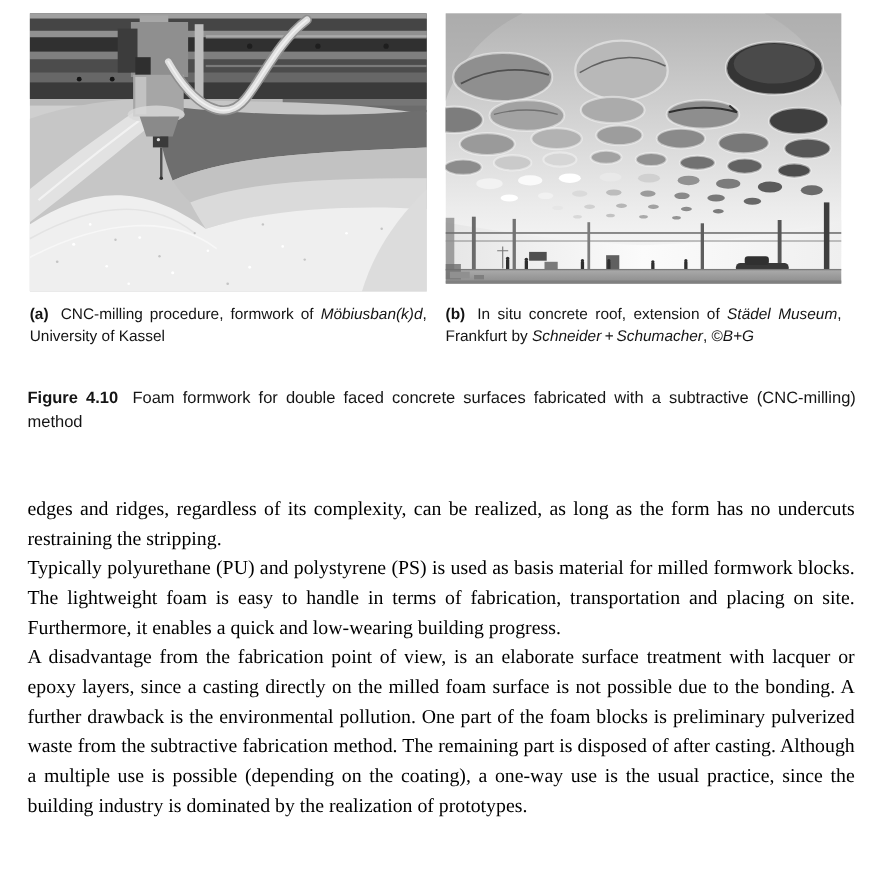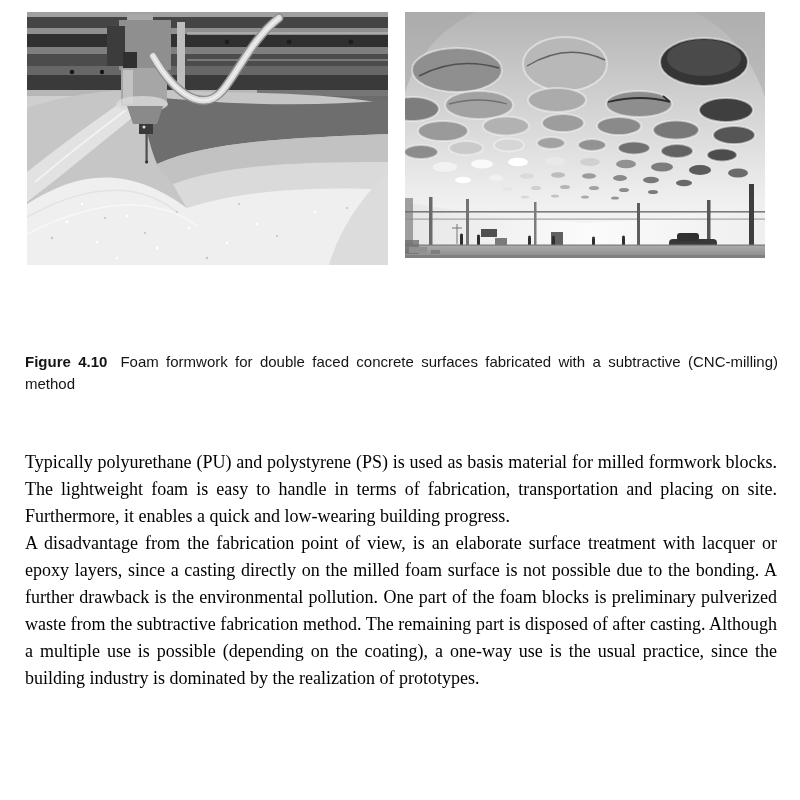--- a/index.html
+++ b/index.html
@@ -227,24 +227,31 @@
       </g>
       <rect x="0" y="233" width="360" height="13" fill="url(#floorGrad)"></rect>
       <rect x="0" y="232.5" width="360" height="1.2" fill="#7a7a7a"></rect>
       <rect x="0" y="243" width="360" height="3" fill="#808080"></rect>
       <rect x="0" y="228" width="14" height="14" fill="#6f6f6f" opacity="0.8"></rect>
       <rect x="4" y="235" width="18" height="6" fill="#909090"></rect>
       <rect x="26" y="238" width="9" height="4" fill="#7e7e7e"></rect>
     </svg>
   </div>
 
-
+  <div id="cap-a" class="cap">
+    <span class="lbl">(a)</span><span><span>CNC-milling procedure, formwork of </span><i>Möbius­ban(k)d</i><span>, University of Kassel</span></span>
+  </div>
+
+  <div id="cap-b" class="cap">
+    <span class="lbl">(b)</span><span><span>In situ concrete roof, extension of </span><i>Städel Museum</i><span>, Frankfurt by </span><i>Schneider + Schumacher</i><span>, ©</span><i>B+G</i></span>
+  </div>
 
   <div id="figcap">
     <span class="lbl">Figure 4.10</span><span>Foam formwork for double faced concrete surfaces fabricated with a subtractive (CNC-milling) method</span>
   </div>
 
   <div id="body-text">
+      <p>edges and ridges, regardless of its complexity, can be realized, as long as the form has no undercuts restraining the stripping.</p>
       <p>Typically polyurethane (PU) and polystyrene (PS) is used as basis material for milled formwork blocks. The lightweight foam is easy to handle in terms of fabrication, trans­portation and placing on site. Furthermore, it enables a quick and low-wearing building progress.</p>
       <p>A disadvantage from the fabrication point of view, is an elaborate surface treatment with lacquer or epoxy layers, since a casting directly on the milled foam surface is not possible due to the bonding. A further drawback is the environmental pollution. One part of the foam blocks is preliminary pulverized waste from the subtractive fabrication method. The remaining part is disposed of after casting. Although a multiple use is possible (depending on the coating), a one-way use is the usual practice, since the building industry is dominated by the realization of prototypes.</p>
     </div>
 
 </div>
 
 </body></html>

